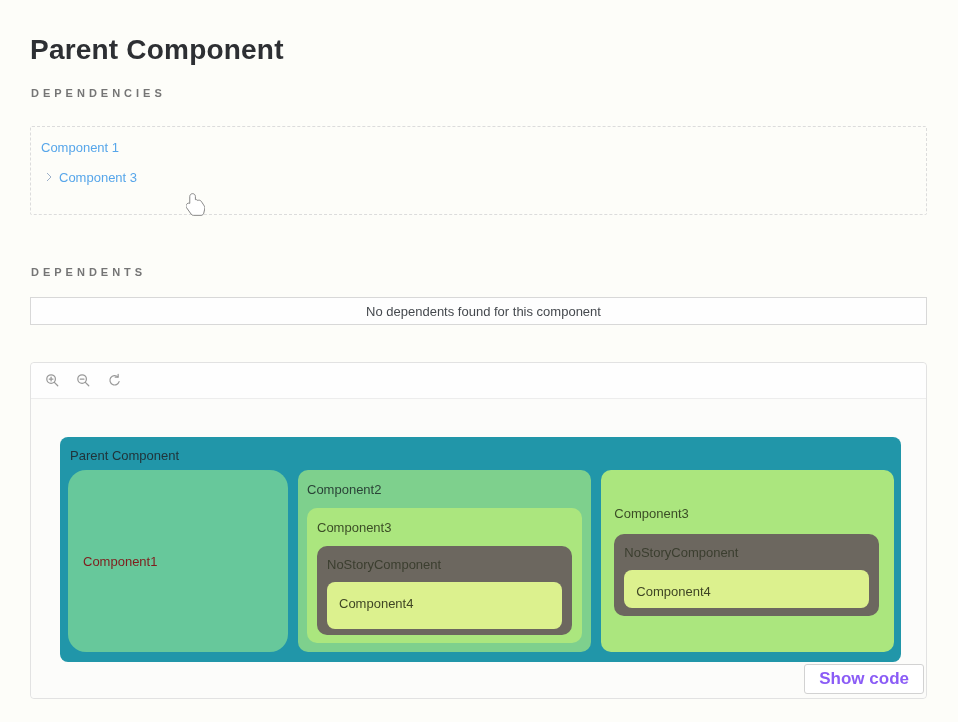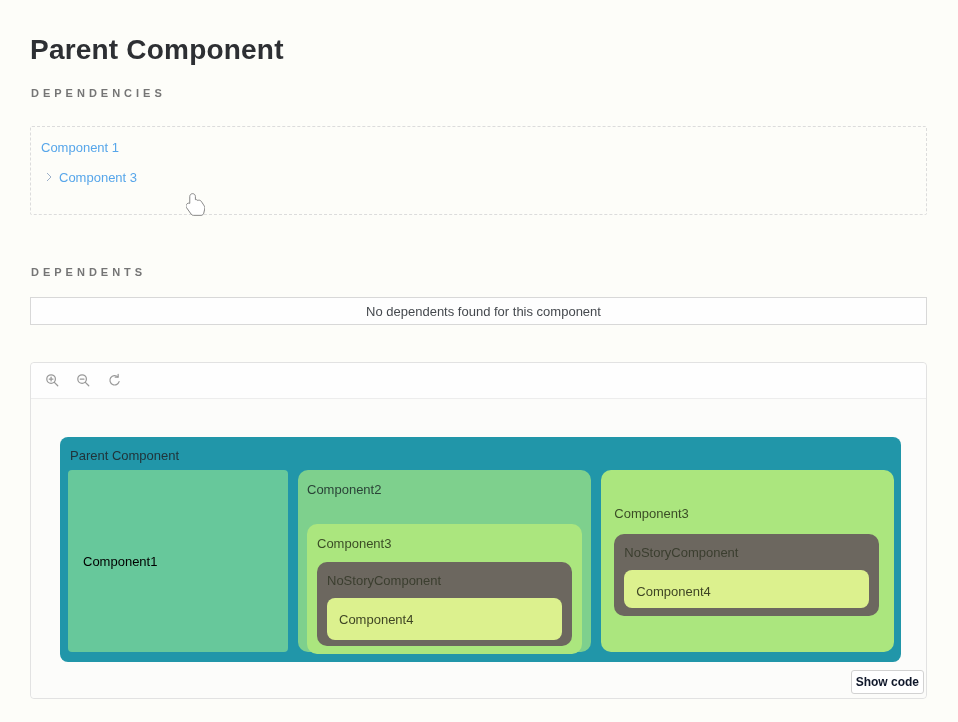--- a/index.html
+++ b/index.html
@@ -70,31 +70,30 @@
   }
   .diagram-label { font-size: 13px; }
   .root-label { color: #20343a; }
   .root-children {
     position: absolute; left: 8px; top: 33px; right: 7px; bottom: 10px;
     display: flex; gap: 10px;
   }
 
   .box-c1 {
     width: 220px; flex: none;
-    background: #67c89b; border-radius: 4px;
+    background: #67c89b; border-radius: 18px;
     display: flex; align-items: center; padding-left: 15px;
-    color: #000000;
+    color: #7f1d1d;
   }
   .box-c2 {
     flex: 1.04;
     background: #7ed08d; border-radius: 10px;
     display: flex; flex-direction: column;
     padding: 12px 9px 9px;
     color: #2a4337;
-    gap: 16px;
   }
   .box-c2 > .diagram-label { margin-bottom: 11px; }
   .box-c3-nested {
     flex: 1;
     background: #abe67e; border-radius: 10px;
     display: flex; flex-direction: column;
     padding: 12px 10px 8px;
     color: #3b4d26;
   }
   .box-c3-nested > .diagram-label { margin-bottom: 11px; }
@@ -132,21 +131,21 @@
   .box-c4-right {
     height: 38px; flex: none;
     background: #dcf18e; border-radius: 8px;
     padding: 12px;
     color: #3f4524;
   }
 
   .show-code-btn {
     position: absolute; right: 2px; bottom: 4px;
     background: #fff; border: 1px solid #d2d2d2; border-radius: 3px;
-    padding: 4px 4px; font-size: 12px; font-weight: 600; color: #0f172a;
+    padding: 4px 14px; font-size: 17px; font-weight: 600; color: #8b5cf6;
     cursor: pointer;
   }
 
   .mouse-cursor {
     position: absolute; left: 186px; top: 193px;
     width: 19px; height: 23px; z-index: 9; pointer-events: none;
   }
   .mouse-cursor svg { width: 100%; height: 100%; }
 </style>
 </head>

